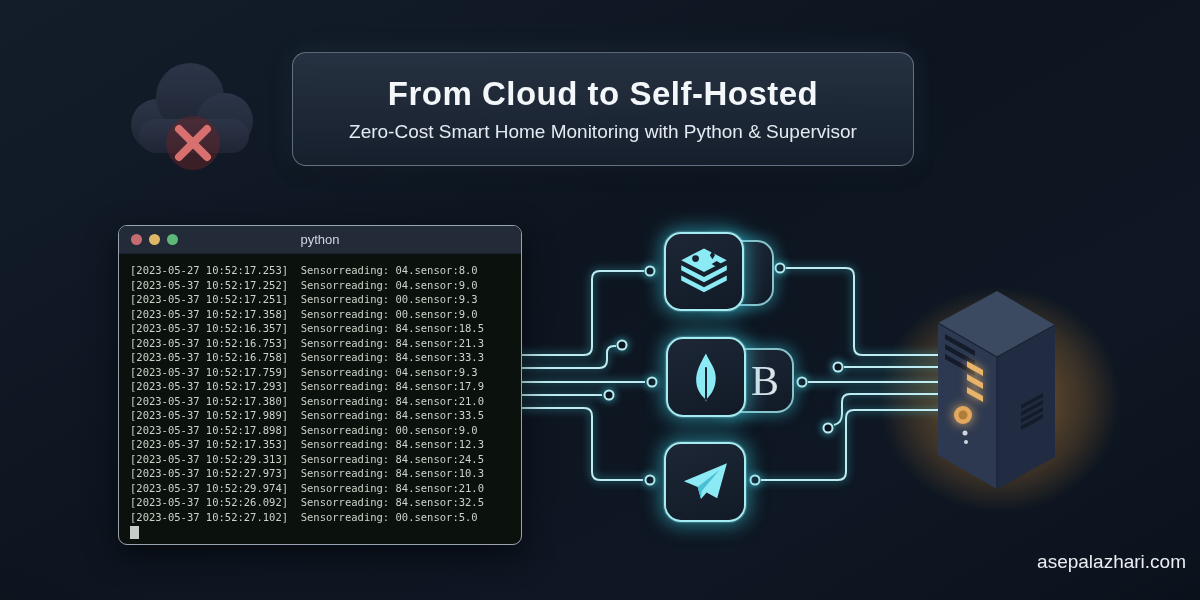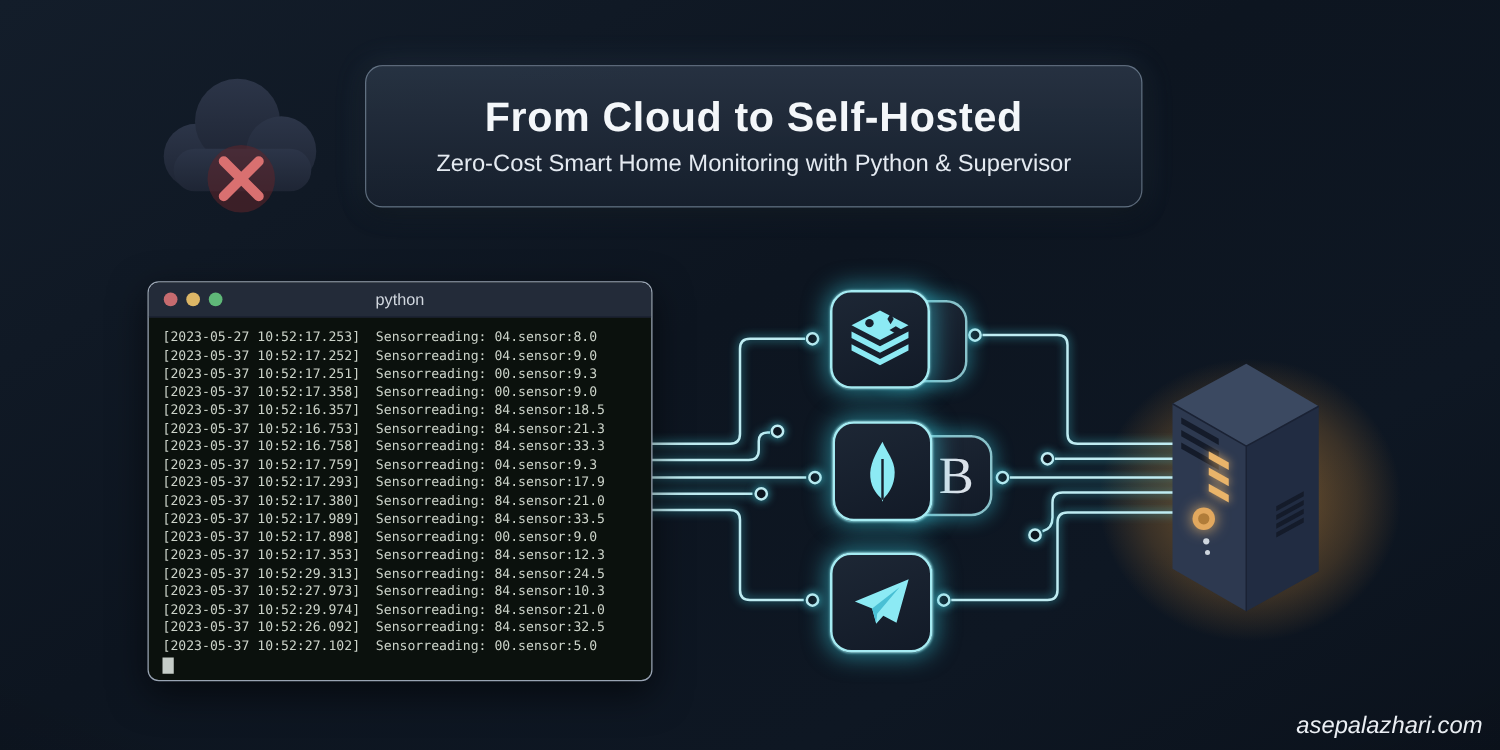--- a/index.html
+++ b/index.html
@@ -56,21 +56,21 @@
   .tile-mongo{left:666px;top:337px;width:76px;height:76px;z-index:3;}
   .tile-b{left:714px;top:348px;width:80px;height:65px;z-index:2;
     justify-content:flex-end;padding-right:13px;box-sizing:border-box;
     font-family:"Liberation Serif",serif;font-size:42px;color:#dbe2ea;}
   .tile-telegram{left:664px;top:442px;width:78px;height:76px;z-index:3;}
   
   .server-glow{position:absolute;left:845px;top:255px;width:310px;height:290px;z-index:0;
     background:radial-gradient(closest-side,rgba(225,152,62,.55),rgba(210,140,55,.22) 55%,transparent 78%);}
   .server{position:absolute;left:905px;top:268px;z-index:2;}
   
-  .watermark{position:absolute;right:14px;bottom:8px;font-size:19px;color:#eaeef3;z-index:10;font-style:italic;}
+  .watermark{position:absolute;right:14px;bottom:27px;font-size:19px;color:#eaeef3;z-index:10;}
 </style>
 </head>
 <body>
 
 <div class="stage">
 
   <svg class="wires" width="1200" height="600" viewBox="0 0 1200 600">
 
     <path d="M505 355 H584 Q592 355 592 347 V279 Q592 271 600 271 H644"></path>
     <circle cx="650" cy="271" r="4.5"></circle>

